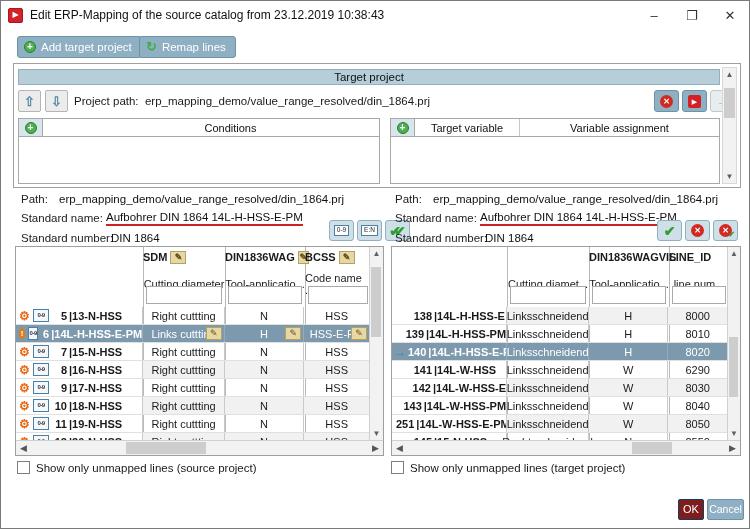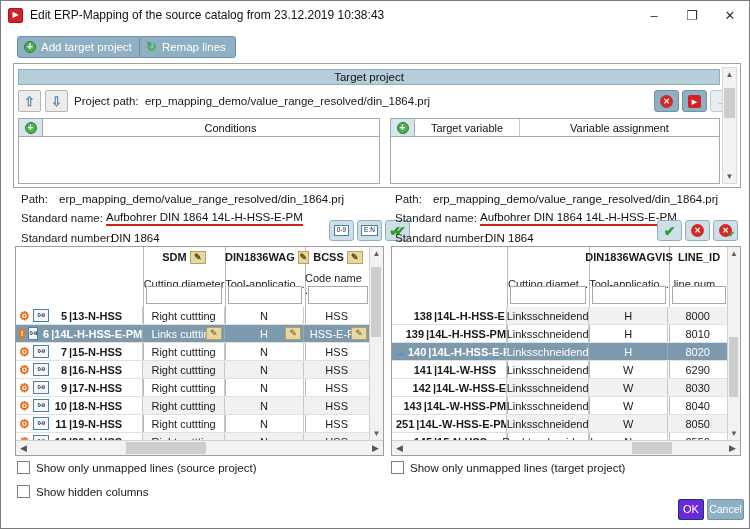--- a/index.html
+++ b/index.html
@@ -43,21 +43,21 @@
   .red-underline { border-bottom:2px solid #c22; padding-bottom:1px; }
   .small-btn { position:absolute; width:25px; height:21px; background:#cfdfe8; border:1px solid #8fb0c0; border-radius:3px; display:flex; align-items:center; justify-content:center; }
   .mini-window { background:#fff; border:1px solid #4c7fa6; font-size:6.5px; padding:1px 2px; color:#223; line-height:1; }
   .check-green { color:#2e9e2e; font-size:14px; font-weight:bold; }
   .dbl-check span+span { margin-left:-7px; }
   .overlay-check { position:absolute; right:2px; bottom:1px; color:#2e9e2e; font-size:8px; font-weight:bold; }
 
   
   .grid-table { position:absolute; top:245px; border:1px solid #9e9e9e; background:#fff; }
   .col-sep { position:absolute; top:0; bottom:15px; width:1px; background:#b9b9b9; }
-  .hdr1 { position:absolute; top:0; height:20px; display:flex; align-items:center; justify-content:center; font-weight:bold; font-size:11px; gap:3px; }
+  .hdr1 { position:absolute; top:0; height:20px; display:flex; align-items:center; justify-content:flex-start; font-weight:bold; font-size:11px; gap:3px; }
   .hdr2 { position:absolute; top:20px; height:17px; display:flex; align-items:center; justify-content:center; font-size:11px; color:#222;margin-top:8px; }
   .pencil-btn { width:16px; height:13px; background:#e7d7a4; border:1px solid #b5a25f; font-size:9px; line-height:11px; text-align:center; color:#5c4d14; }
   .filter-cell { position:absolute; top:37px; height:23px; padding:2px 3px; }
   .filter-input { width:100%; height:18px; border:1px solid #a9a9a9; background:#fff; }
   .data-area { position:absolute; left:0; right:0; top:60px; overflow:hidden; }
   .trow { display:flex; height:18px; align-items:center; border-bottom:1px solid #e0e0e0; }
   .trow .name-cell { display:flex; align-items:center; height:100%; gap:2px; padding-left:2px; font-weight:bold; font-size:11px; white-space:nowrap; overflow:hidden; }
   .trow .val-cell { height:100%; display:flex; align-items:center; justify-content:center; font-size:11px; border-left:1px solid #c9c9c9; position:relative; }
   .trow.sel { background:#7d99ad; color:#fff; }
   .trow.sel .val-cell { border-left-color:#93abbc; }
@@ -68,21 +68,21 @@
   .sel-arrow { color:#3f7fbf; font-weight:bold; font-size:12px; width:12px; text-align:center; }
   .cell-pencil { position:absolute; right:2px; }
   .hscroll { position:absolute; left:0; right:0; bottom:0; height:15px; background:#f2f2f2; border-top:1px solid #d0d0d0; }
   .hs-arrow { position:absolute; top:0; width:15px; height:14px; color:#555; font-size:9px; text-align:center; line-height:14px; }
   .hs-thumb { position:absolute; top:1px; height:12px; background:#cdcdcd; }
   .vscroll { position:absolute; top:0; bottom:15px; background:#f2f2f2; border-left:1px solid #d0d0d0; }
 
   
   .chk { position:absolute; display:flex; align-items:center; gap:6px; font-size:11.5px;justify-content:space-between; }
   .chk-box { width:13px; height:13px; border:1px solid #7e7e7e; background:#fff; }
-  .btn-ok { position:absolute; right:45px; bottom:8px; width:26px; height:21px; background:#6d28d9; border:1px solid #0f3f63; color:#fff; font-size:11px; border-radius:2px; text-align:center; line-height:19px; }
+  .btn-ok { position:absolute; right:45px; bottom:8px; width:26px; height:21px; background:#7f1d1d; border:1px solid #0f3f63; color:#fff; font-size:11px; border-radius:2px; text-align:center; line-height:19px; }
   .btn-cancel { position:absolute; right:5px; bottom:8px; width:37px; height:21px; background:#8fb0c4; border:1px solid #6d93a9; color:#fff; font-size:10.5px; border-radius:2px; text-align:center; line-height:19px; }
 </style>
 </head>
 <body>
 
 <div class="dialog">
 
   <div class="titlebar">
     <div class="app-icon">▶</div>
     <div class="title-text">Edit ERP-Mapping of the source catalog from 23.12.2019 10:38:43</div>
@@ -509,24 +509,20 @@
           <div class="hs-arrow" style="left:0;">◀</div>
           <div class="hs-thumb" style="left:240px; width:40px;"></div>
           <div class="hs-arrow" style="right:0;">▶</div>
         </div>
     </div>
 
   <div class="chk" style="left:16px; top:460px;">
     <span class="chk-box"></span>
     <span>Show only unmapped lines (source project)</span>
   </div>
-  <div class="chk" style="left:16px; top:484px;">
-    <span class="chk-box"></span>
-    <span>Show hidden columns</span>
-  </div>
   <div class="chk" style="left:390px; top:460px;">
     <span class="chk-box"></span>
     <span>Show only unmapped lines (target project)</span>
   </div>
   <div class="btn-ok">OK</div>
   <div class="btn-cancel">Cancel</div>
 
 </div>
 
 </body></html>

